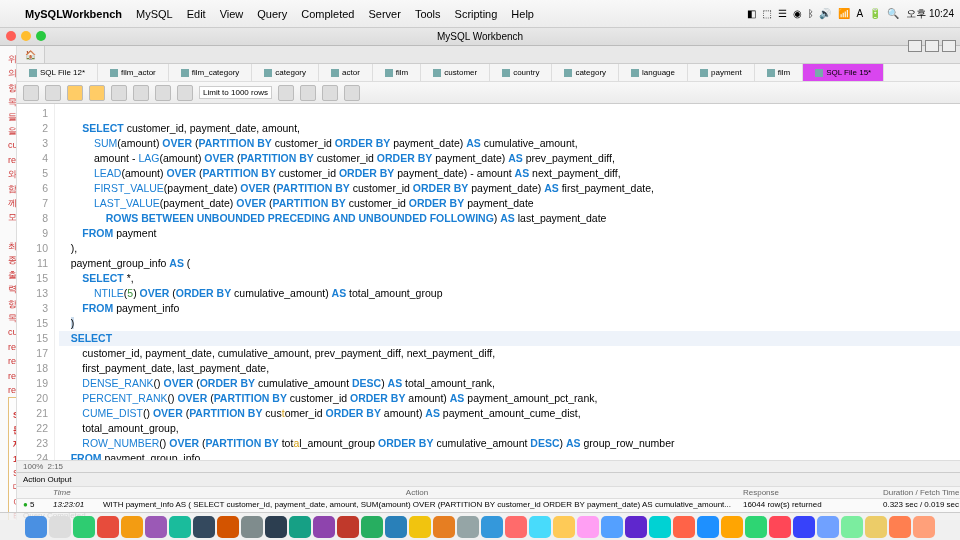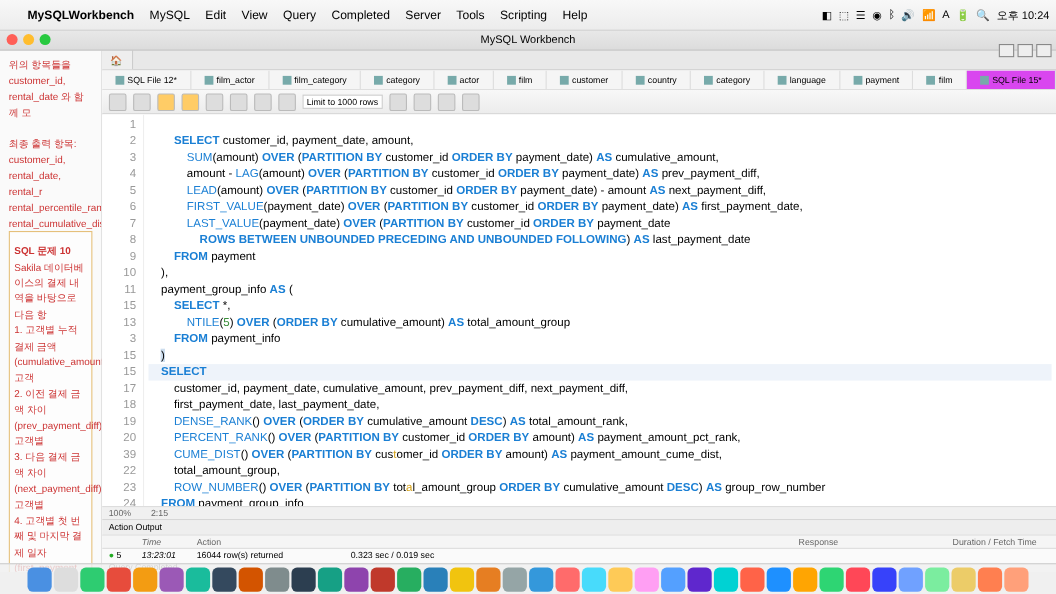--- a/index.html
+++ b/index.html
@@ -42,28 +42,28 @@
 .gutter { width: 38px; background: #fff; color: #999; text-align: right; padding: 2px 6px 2px 2px; border-right: 1px solid #eee; }
 .gutter div { height: 15px; line-height: 15px; }
 .code { flex: 1; padding: 2px 4px; white-space: pre; overflow: hidden; position: relative; }
 .code .line { height: 15px; line-height: 15px; }
 .code .hl { background: #eef3fa; }
 .kw { color: #1a7fd4; font-weight: bold; }
 .fn { color: #1a7fd4; }
 .num { color: #3a8f3a; }
 
 .statusbar { height: 12px; background: #f0f0f0; font-size: 8px; display: flex; align-items: center; padding: 0 6px; border-top: 1px solid #ddd; color: #666; }
-.statusbar .pct { margin-right: 18px; }
+.statusbar .pct { margin-right: 4px; }
 
 .action-output { height: 48px; border-top: 1px solid #ccc; background: #fafafa; font-size: 8px; }
 .action-output .hdr { background: #eee; padding: 2px 6px; border-bottom: 1px solid #ddd; display: flex; }
 .action-output .cols { display: flex; background: #f5f5f5; border-bottom: 1px solid #ddd; color: #666; }
 .action-output .cols div, .action-output .row div { padding: 1px 6px; }
 .action-output .row { display: flex; }
-.c-idx { width: 30px; } .c-time { width: 50px; font-style: italic; } .c-act { flex: 1; overflow: hidden; white-space: nowrap; } .c-resp { width: 140px; } .c-dur { width: 100px; }
+.c-idx { width: 30px; } .c-time { width: 50px; font-style: italic; } .c-act { flex: 1; overflow: hidden; white-space: nowrap; text-align: center; } .c-resp { width: 140px; } .c-dur { width: 100px; }
 .action-output .footer { padding: 1px 6px; color: #666; }
 
 .dock { position: absolute; bottom: 0; left: 0; right: 0; height: 28px; background: rgba(240,240,240,0.8); display: flex; align-items: center; justify-content: center; gap: 2px; border-top: 1px solid #ccc; }
 .dock .app { width: 22px; height: 22px; border-radius: 5px; background: #888; }
 
 .top-right-icons { position: absolute; right: 4px; top: 40px; display: flex; gap: 3px; }
 .top-right-icons .sq { width: 14px; height: 12px; border: 1px solid #888; background: #eee; }
 </style>
 </head>
 <body>
@@ -195,21 +195,21 @@
           <div>11</div>
           <div>15</div>
           <div>13</div>
           <div>3</div>
           <div>15</div>
           <div>15</div>
           <div>17</div>
           <div>18</div>
           <div>19</div>
           <div>20</div>
-          <div>39</div>
+          <div>21</div>
           <div>22</div>
           <div>23</div>
           <div>24</div>
         </div>
       <div class="code" id="code"><div class="line">    </div><div class="line">        <span class="kw">SELECT</span> customer_id, payment_date, amount,</div><div class="line">            <span class="fn">SUM</span>(amount) <span class="kw">OVER</span> (<span class="kw">PARTITION BY</span> customer_id <span class="kw">ORDER BY</span> payment_date) <span class="kw">AS</span> cumulative_amount,</div><div class="line">            amount - <span class="fn">LAG</span>(amount) <span class="kw">OVER</span> (<span class="kw">PARTITION BY</span> customer_id <span class="kw">ORDER BY</span> payment_date) <span class="kw">AS</span> prev_payment_diff,</div><div class="line">            <span class="fn">LEAD</span>(amount) <span class="kw">OVER</span> (<span class="kw">PARTITION BY</span> customer_id <span class="kw">ORDER BY</span> payment_date) - amount <span class="kw">AS</span> next_payment_diff,</div><div class="line">            <span class="fn">FIRST_VALUE</span>(payment_date) <span class="kw">OVER</span> (<span class="kw">PARTITION BY</span> customer_id <span class="kw">ORDER BY</span> payment_date) <span class="kw">AS</span> first_payment_date,</div><div class="line">            <span class="fn">LAST_VALUE</span>(payment_date) <span class="kw">OVER</span> (<span class="kw">PARTITION BY</span> customer_id <span class="kw">ORDER BY</span> payment_date</div><div class="line">                <span class="kw">ROWS BETWEEN UNBOUNDED PRECEDING AND UNBOUNDED FOLLOWING</span>) <span class="kw">AS</span> last_payment_date</div><div class="line">        <span class="kw">FROM</span> payment</div><div class="line">    ),</div><div class="line">    payment_group_info <span class="kw">AS</span> (</div><div class="line">        <span class="kw">SELECT</span> *,</div><div class="line">            <span class="fn">NTILE</span>(<span class="num">5</span>) <span class="kw">OVER</span> (<span class="kw">ORDER BY</span> cumulative_amount) <span class="kw">AS</span> total_amount_group</div><div class="line">        <span class="kw">FROM</span> payment_info</div><div class="line">    <span style="background:#cde">)</span></div><div class="line hl">    <span class="kw">SELECT</span></div><div class="line">        customer_id, payment_date, cumulative_amount, prev_payment_diff, next_payment_diff,</div><div class="line">        first_payment_date, last_payment_date,</div><div class="line">        <span class="fn">DENSE_RANK</span>() <span class="kw">OVER</span> (<span class="kw">ORDER BY</span> cumulative_amount <span class="kw">DESC</span>) <span class="kw">AS</span> total_amount_rank,</div><div class="line">        <span class="fn">PERCENT_RANK</span>() <span class="kw">OVER</span> (<span class="kw">PARTITION BY</span> customer_id <span class="kw">ORDER BY</span> amount) <span class="kw">AS</span> payment_amount_pct_rank,</div><div class="line">        <span class="fn">CUME_DIST</span>() <span class="kw">OVER</span> (<span class="kw">PARTITION BY</span> cus<span style="color:#d4a017">t</span>omer_id <span class="kw">ORDER BY</span> amount) <span class="kw">AS</span> payment_amount_cume_dist,</div><div class="line">        total_amount_group,</div><div class="line">        <span class="fn">ROW_NUMBER</span>() <span class="kw">OVER</span> (<span class="kw">PARTITION BY</span> tot<span style="color:#d4a017">a</span>l_amount_group <span class="kw">ORDER BY</span> cumulative_amount <span class="kw">DESC</span>) <span class="kw">AS</span> group_row_number</div><div class="line">    <span class="kw">FROM</span> payment_group_info</div></div>
     </div>
 
     <div class="statusbar">
       <span class="pct">100%</span>
       <span>2:15</span>
@@ -222,20 +222,21 @@
       <div class="cols">
         <div class="c-idx"></div>
         <div class="c-time">Time</div>
         <div class="c-act">Action</div>
         <div class="c-resp">Response</div>
         <div class="c-dur">Duration / Fetch Time</div>
       </div>
       <div class="row">
         <div class="c-idx"><span style="color:#2a2">●</span> <span>5</span></div>
         <div class="c-time">13:23:01</div>
+        <div class="c-act">WITH payment_info AS ( SELECT customer_id, payment_date, amount,   SUM(amount) OVER (PARTITION BY customer_id ORDER BY payment_date) AS cumulative_amount...</div>
         <div class="c-resp">16044 row(s) returned</div>
         <div class="c-dur">0.323 sec / 0.019 sec</div>
       </div>
       <div class="footer">Query Completed</div>
     </div>
   </div>
 </div>
 
 <div class="dock" id="dock">
     <div class="app" style="background: rgb(74, 144, 226);"></div>

